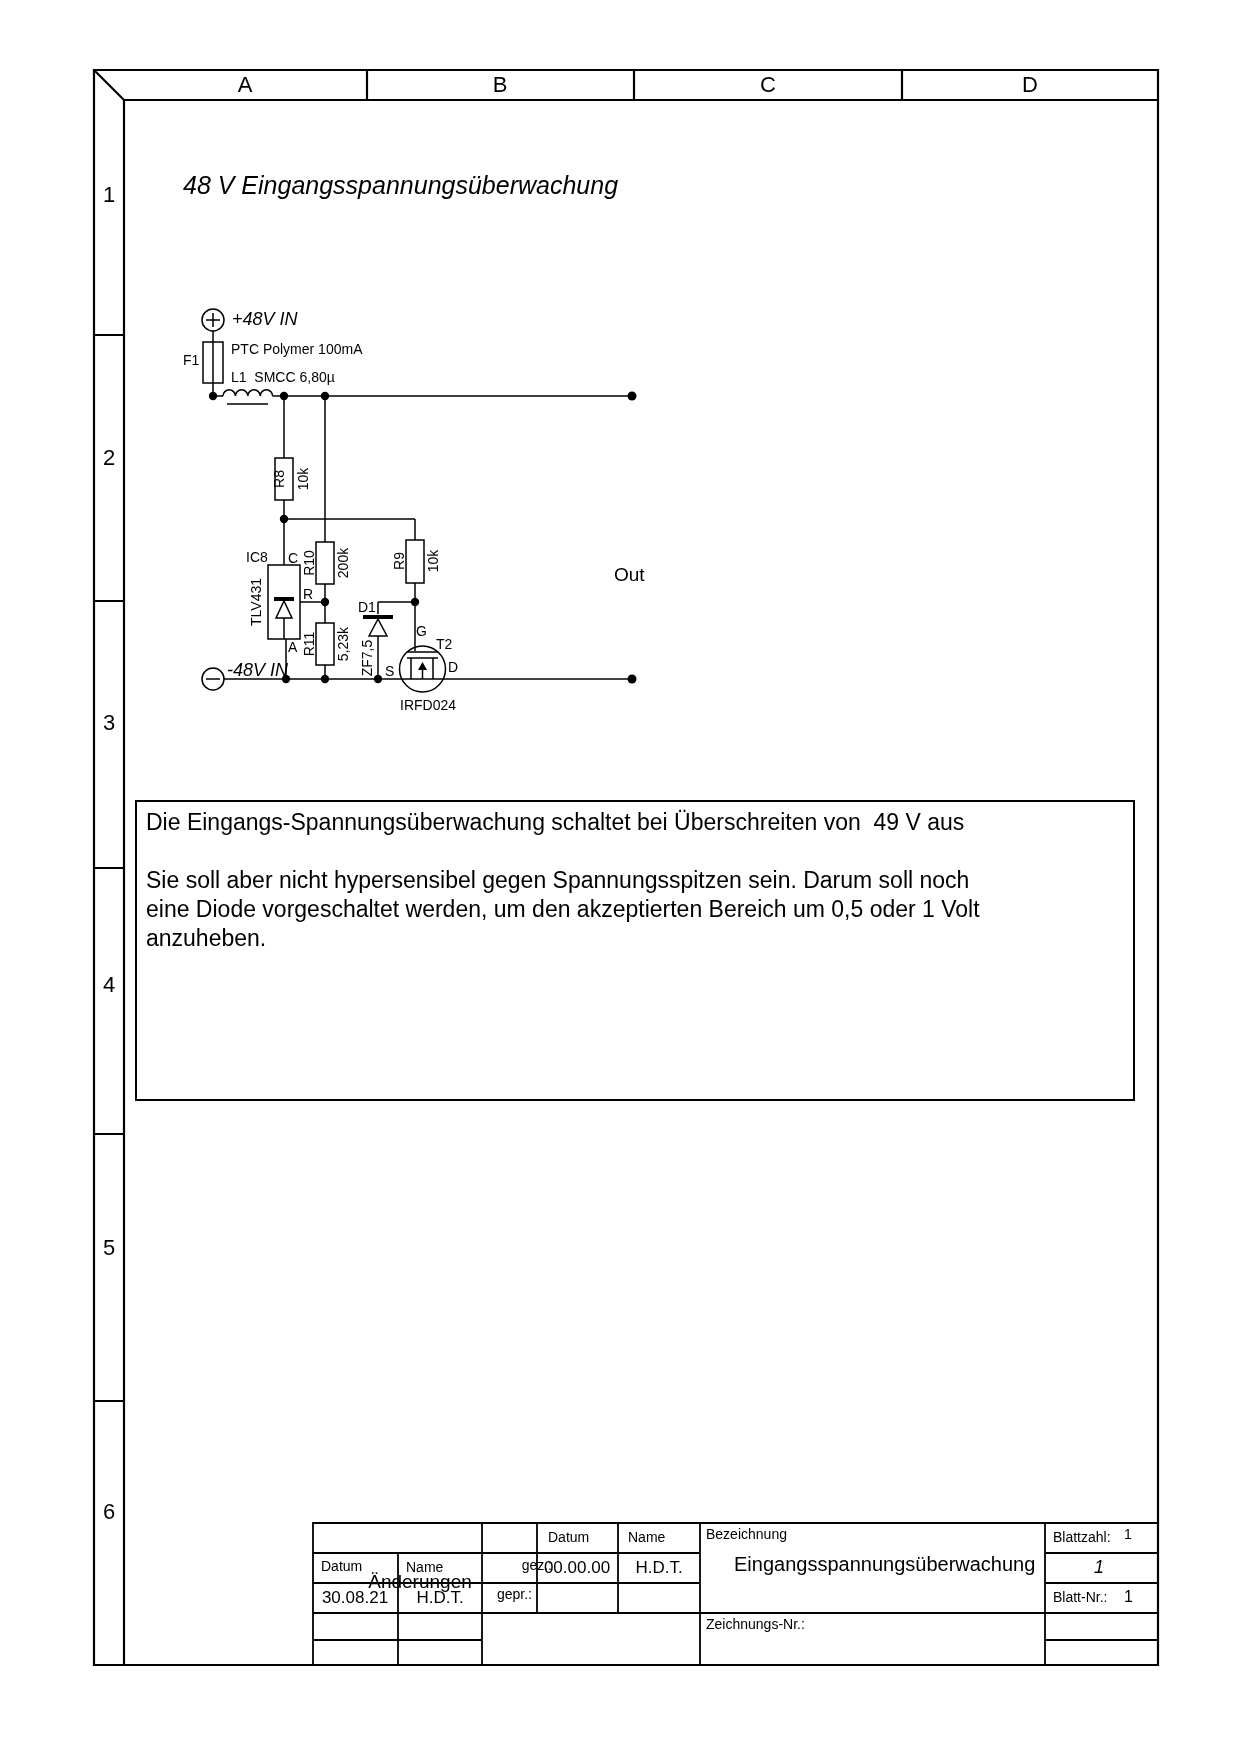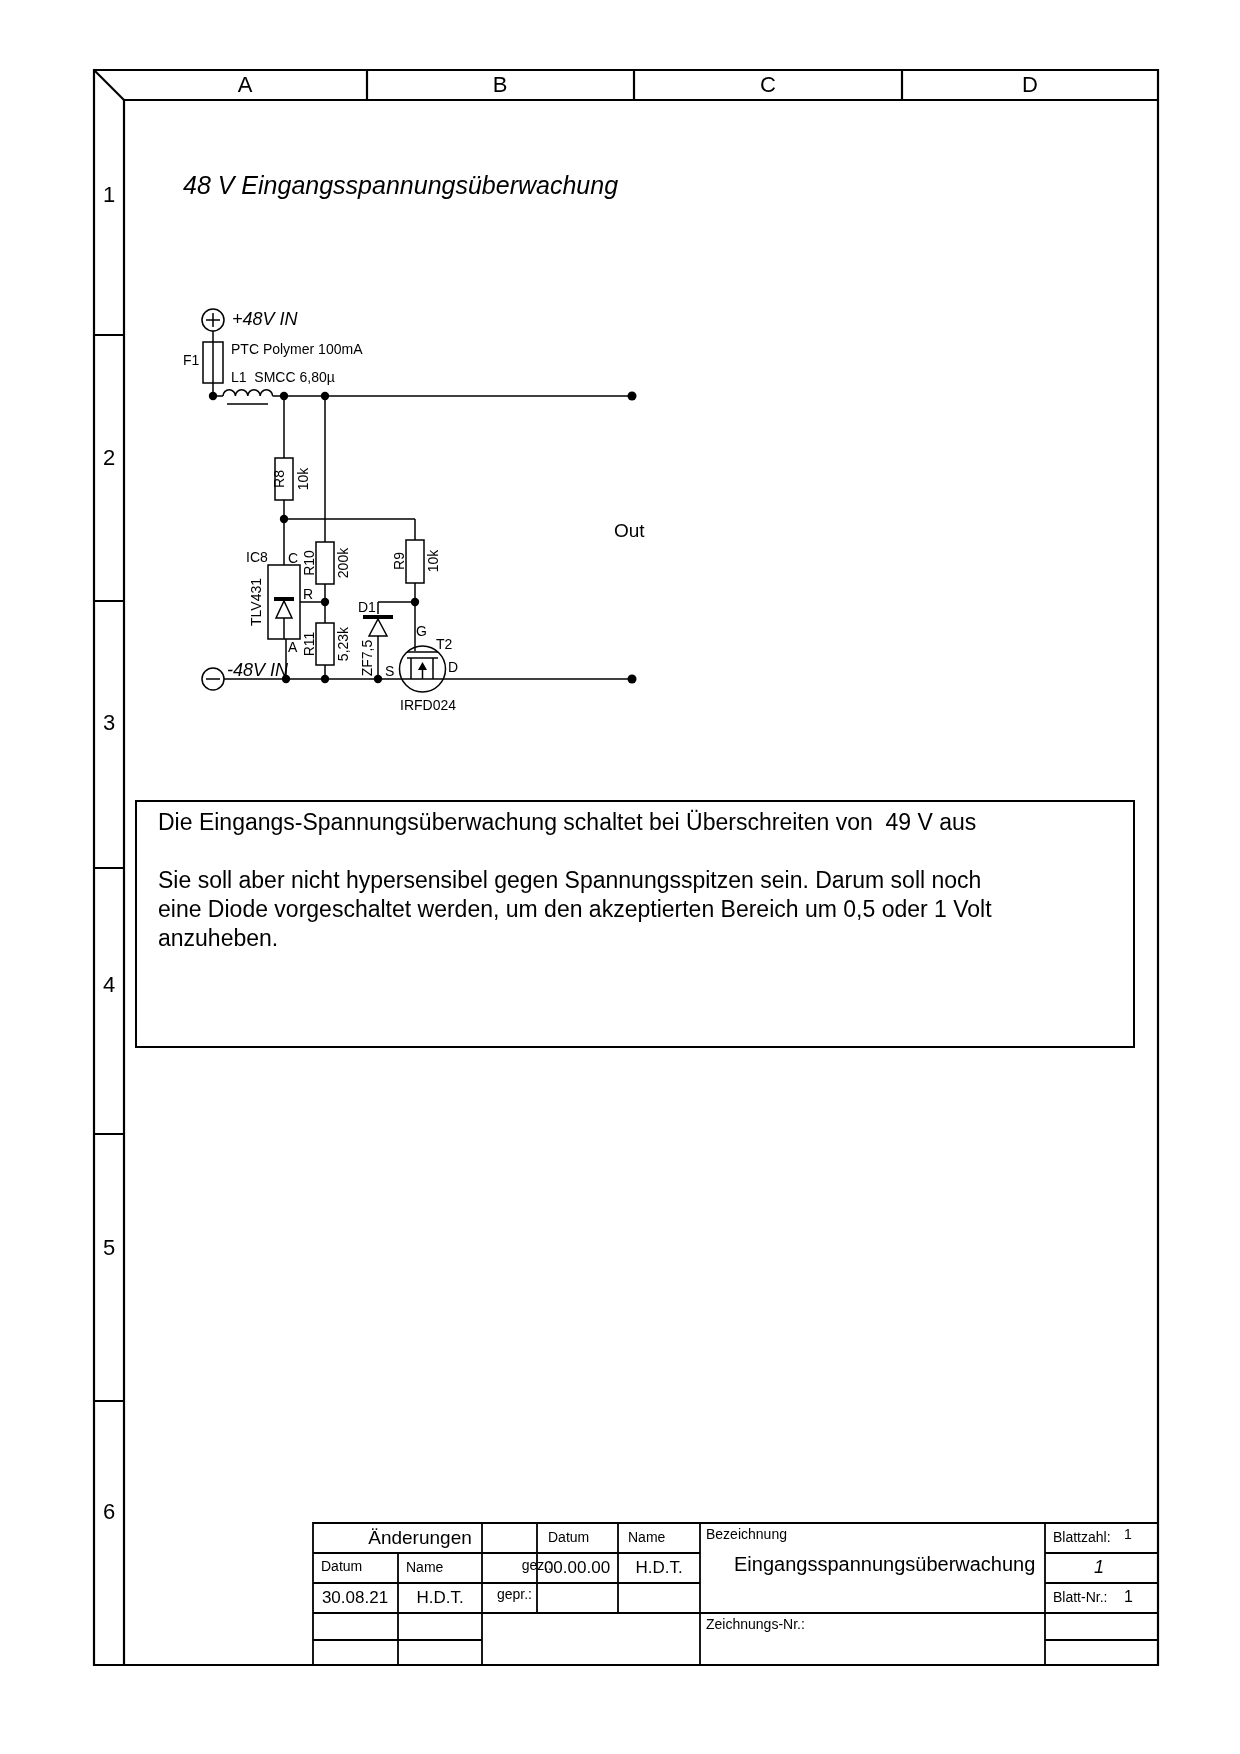--- a/index.html
+++ b/index.html
@@ -5,23 +5,23 @@
   html,body{margin:0;padding:0;background:#e8e8e8;}
   .sheet{position:relative;width:1240px;height:1754px;background:#fff;
          font-family:"Liberation Sans",sans-serif;color:#000;overflow:hidden;margin:0 auto;}
   svg.linework{position:absolute;left:0;top:0;}
   .lbl{position:absolute;white-space:pre;line-height:1.08;color:#000;}
   .ctr{transform:translate(-50%,-50%);}
   .rot{transform:translate(-50%,-50%) rotate(-90deg);}
   .re{transform:translate(-100%,0);}
   .it{font-style:italic;}
   .f14{font-size:14px;} .f16{font-size:16px;} .f17{font-size:17px;} .f18{font-size:18px;font-style:italic;}
-  .f19{font-size:19px;} .f20{font-size:20px;} .f22{font-size:22px;} .f25{font-size:25px;}
-  .note{position:absolute;left:135px;top:800px;width:1000px;height:248px;
-        border:2px solid #000;box-sizing:border-box;padding:6px 10px 0 21px;}
+  .f19{font-size:19px;margin-top:44px;} .f20{font-size:20px;} .f22{font-size:22px;} .f25{font-size:25px;}
+  .note{position:absolute;left:135px;top:800px;width:1000px;height:301px;
+        border:2px solid #000;box-sizing:border-box;padding:6px 10px 0 9px;}
   .note .ln{font-size:23px;line-height:29px;white-space:pre-wrap;min-height:29px;}
 </style>
 </head>
 <body>
 
 <div class="sheet">
 
   <svg class="linework" width="1240" height="1754" viewBox="0 0 1240 1754">
 
     <g stroke="#000" stroke-width="2.2" fill="none">

